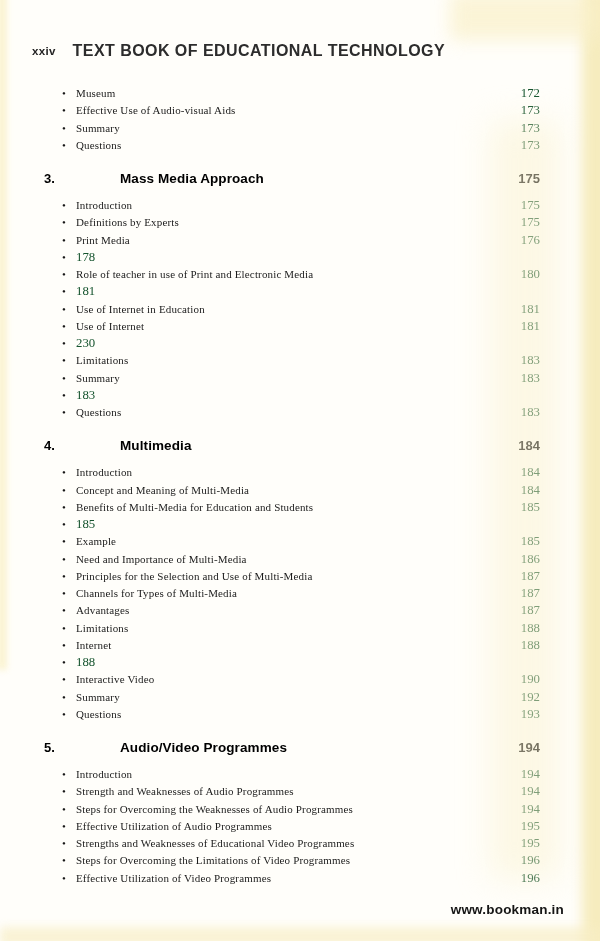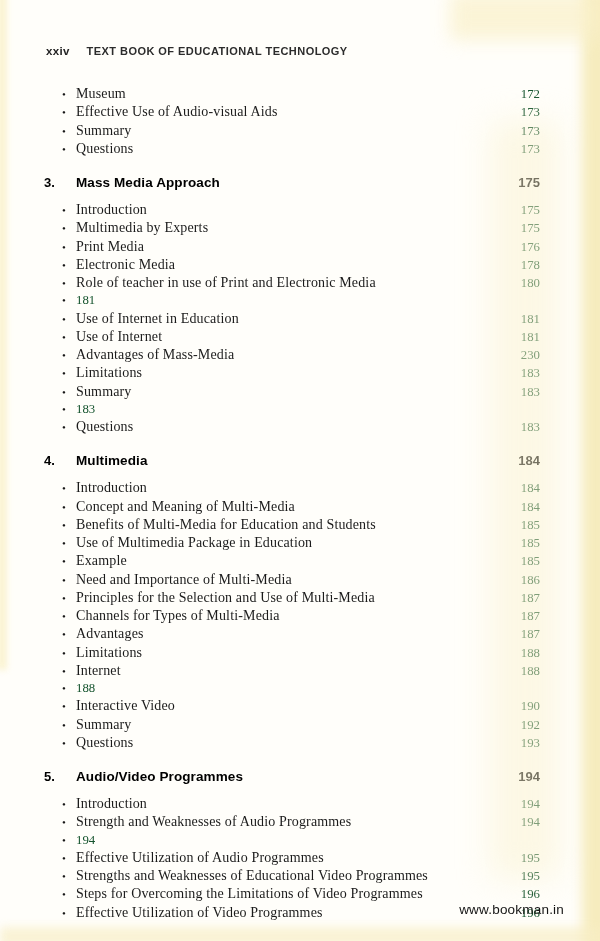--- a/index.html
+++ b/index.html
@@ -17,33 +17,33 @@
   .scan-tint { position: absolute; pointer-events: none; }
   .tint-left    { left: -3px; top: -10px; width: 10px; height: 680px; background: #fbf2cb; filter: blur(3px); opacity: .85; }
   .tint-right   { right: -12px; top: -10px; width: 30px; height: 970px; background: #f6ecbe; filter: blur(6px); }
   .tint-topright{ right: 0; top: -8px; width: 150px; height: 48px; background: #faf1cb; filter: blur(9px); opacity: .75; }
   .tint-col     { right: 40px; top: 120px; width: 70px; height: 760px; background: #faf2cf; filter: blur(16px); opacity: .5; }
   .tint-bottom  { bottom: -6px; left: 0; width: 100%; height: 20px; background: #f8eec6; filter: blur(5px); opacity: .7; }
 
   .running-header {
     display: flex;
     align-items: flex-start;
-    padding: 45px 0 0 46px;
+    padding: 45px 0 0 32px;
     font-family: "Liberation Sans", sans-serif;
     line-height: 12px;
   }
   .folio {
     font-size: 11.5px;
     font-weight: 700;
     color: #232323;
     margin-right: 17px;
     letter-spacing: .3px;
   }
   .running-title {
-    font-size: 11px;
+    font-size: 16px;
     font-weight: 700;
     color: #2c2c2c;
     letter-spacing: .45px;
   }
 
   .toc { margin-top: 28px; }
 
   .row {
     display: flex;
     align-items: baseline;
@@ -52,49 +52,49 @@
   }
   .item-row { padding-left: 62px; }
   .bullet {
     width: 14px;
     flex: 0 0 14px;
     font-size: 11px;
     color: #181818;
   }
   .item-label {
     flex: 1;
-    font-size: 14px;
+    font-size: 11px;
     letter-spacing: .15px;
     color: #1b1b1b;
     white-space: nowrap;
   }
   .item-page {
     font-size: 12.8px;
     color: #14532d;
   }
 
   .section-row {
     padding-left: 44px;
     font-family: "Liberation Sans", sans-serif;
     font-weight: 700;
     color: #000;
     margin-top: 16px;
     margin-bottom: 9px;
     line-height: 18px;
   }
   .sec-number { width: 32px; flex: 0 0 32px; font-size: 13px; }
-  .sec-title  { flex: 1; font-size: 13.5px; letter-spacing: .1px; }
+  .sec-title  { flex: 1; font-size: 13.5px; letter-spacing: .1px; margin-left: 44px; }
   .sec-page   { font-size: 13px; }
 
   .watermark {
     position: absolute;
     top: 902px;
     right: 36px;
     font-family: "Liberation Sans", sans-serif;
-    font-weight: 400;
+    font-weight: 700;
     font-size: 13.5px;
     letter-spacing: .2px;
     color: #151515;
   }
 </style>
 </head>
 <body>
 
 <div class="page">
   <div class="scan-tint tint-left"></div>
@@ -140,33 +140,32 @@
   </div>
 
   <div class="row item-row">
     <span class="bullet">•</span>
     <span class="item-label">Introduction</span>
     <span class="item-page">175</span>
   </div>
 
   <div class="row item-row">
     <span class="bullet">•</span>
-    <span class="item-label">Multimedia by Experts</span>
+    <span class="item-label">Definitions by Experts</span>
     <span class="item-page">175</span>
   </div>
 
   <div class="row item-row">
     <span class="bullet">•</span>
     <span class="item-label">Print Media</span>
     <span class="item-page">176</span>
   </div>
 
   <div class="row item-row">
     <span class="bullet">•</span>
-    <span class="item-label">Electronic Media</span>
     <span class="item-page">178</span>
   </div>
 
   <div class="row item-row">
     <span class="bullet">•</span>
     <span class="item-label">Role of teacher in use of Print and Electronic Media</span>
     <span class="item-page">180</span>
   </div>
 
   <div class="row item-row">
@@ -181,21 +180,20 @@
   </div>
 
   <div class="row item-row">
     <span class="bullet">•</span>
     <span class="item-label">Use of Internet</span>
     <span class="item-page">181</span>
   </div>
 
   <div class="row item-row">
     <span class="bullet">•</span>
-    <span class="item-label">Advantages of Mass-Media</span>
     <span class="item-page">230</span>
   </div>
 
   <div class="row item-row">
     <span class="bullet">•</span>
     <span class="item-label">Limitations</span>
     <span class="item-page">183</span>
   </div>
 
   <div class="row item-row">
@@ -234,21 +232,20 @@
   </div>
 
   <div class="row item-row">
     <span class="bullet">•</span>
     <span class="item-label">Benefits of Multi-Media for Education and Students</span>
     <span class="item-page">185</span>
   </div>
 
   <div class="row item-row">
     <span class="bullet">•</span>
-    <span class="item-label">Use of Multimedia Package in Education</span>
     <span class="item-page">185</span>
   </div>
 
   <div class="row item-row">
     <span class="bullet">•</span>
     <span class="item-label">Example</span>
     <span class="item-page">185</span>
   </div>
 
   <div class="row item-row">
@@ -323,20 +320,21 @@
   </div>
 
   <div class="row item-row">
     <span class="bullet">•</span>
     <span class="item-label">Strength and Weaknesses of Audio Programmes</span>
     <span class="item-page">194</span>
   </div>
 
   <div class="row item-row">
     <span class="bullet">•</span>
+    <span class="item-label">Steps for Overcoming the Weaknesses of Audio Programmes</span>
     <span class="item-page">194</span>
   </div>
 
   <div class="row item-row">
     <span class="bullet">•</span>
     <span class="item-label">Effective Utilization of Audio Programmes</span>
     <span class="item-page">195</span>
   </div>
 
   <div class="row item-row">

